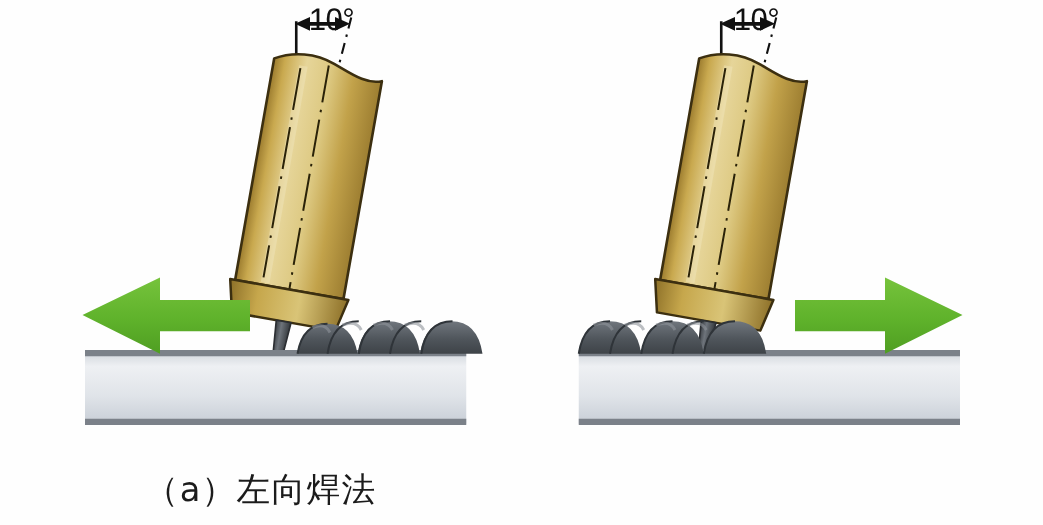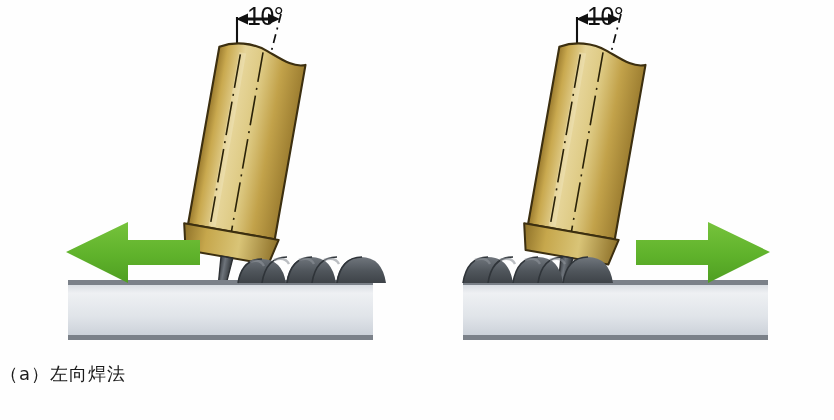--- a/index.html
+++ b/index.html
@@ -36,24 +36,24 @@
     font-size: 25px;
     font-weight: 400;
     color: #111111;
     letter-spacing: -0.5px;
     line-height: 1;
     white-space: nowrap;
     font-family: "Liberation Sans", "DejaVu Sans", sans-serif;
   }
   .caption {
     position: absolute;
-    top: 362px;
+    top: 374px;
     width: 417px;
-    text-align: left;
-    font-size: 18px;
+    text-align: center;
+    font-size: 27px;
     color: #1b1b1b;
     letter-spacing: 1px;
     white-space: nowrap;
     font-family: "DejaVu Sans", "Liberation Sans", sans-serif;
   }
   svg { display: block; }
   .svg-layer {
     position: absolute;
     left: 0;
     top: 0;

